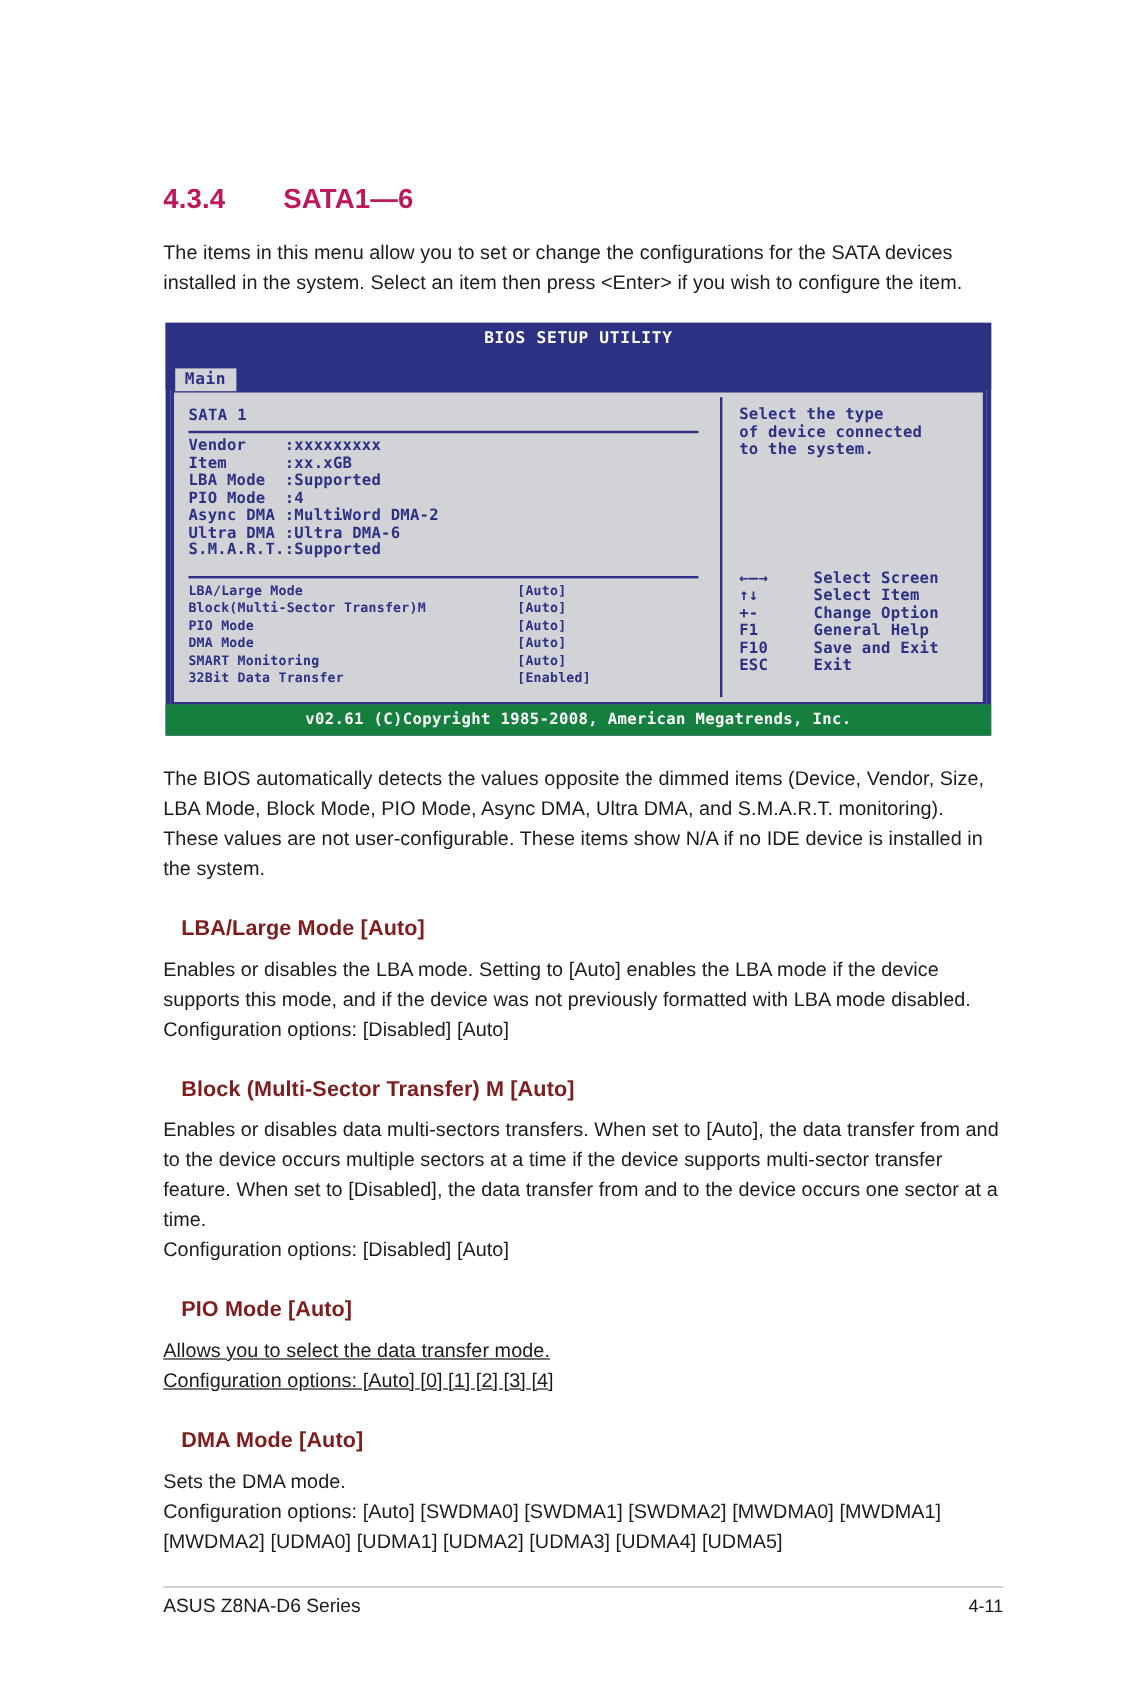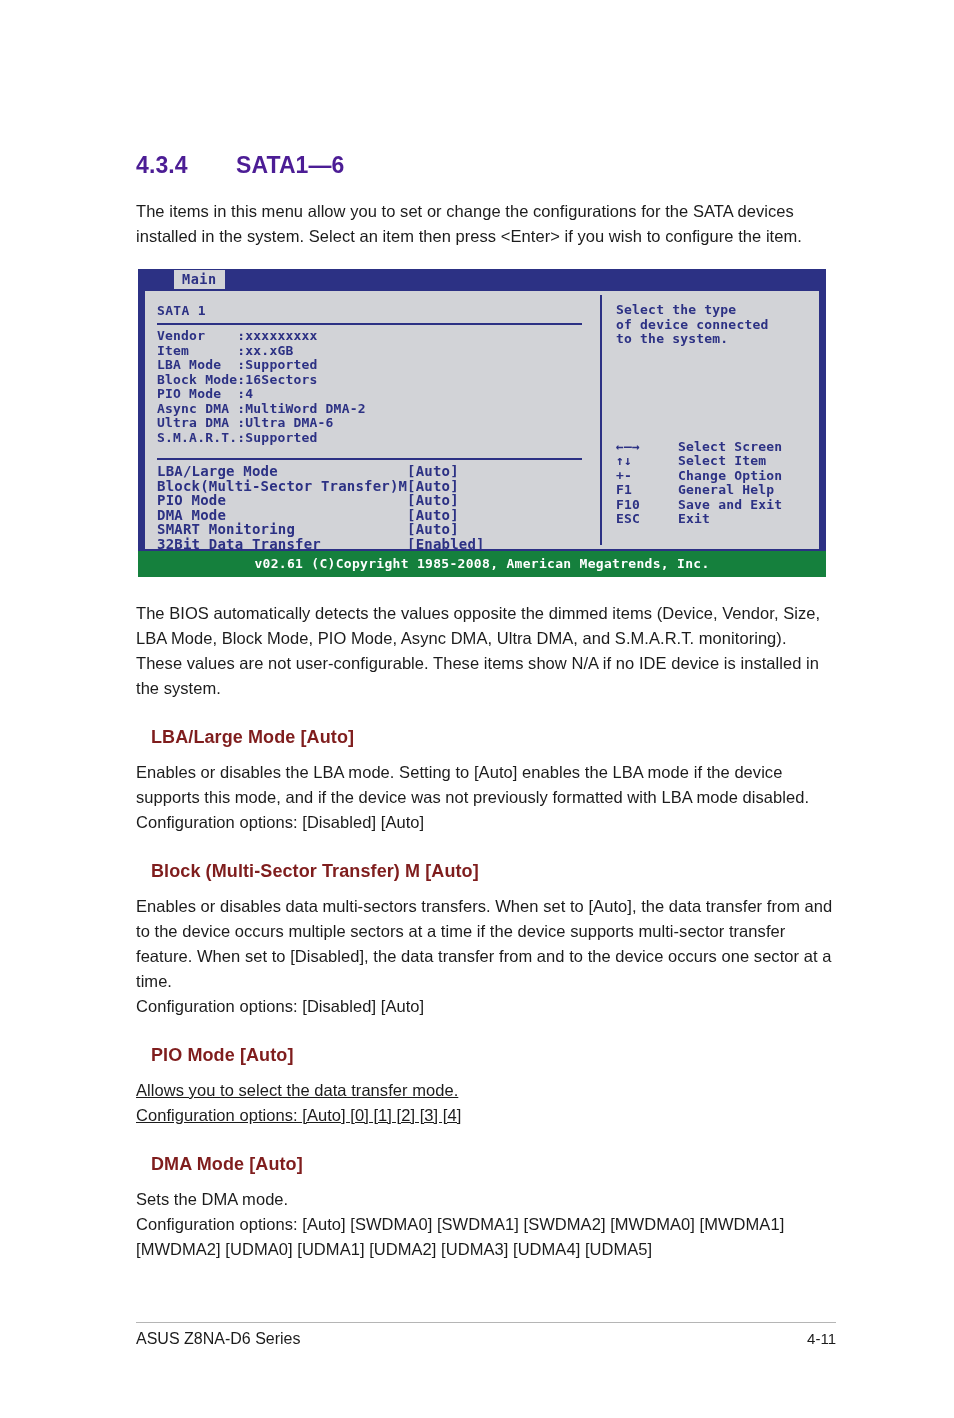--- a/index.html
+++ b/index.html
@@ -30,21 +30,21 @@
     width: 700px;
   }
 
   
   .sec-head {
     display: flex;
     align-items: baseline;
     font-size: 23px;
     font-weight: bold;
     letter-spacing: 0.1px;
-    color: #4c1d95;
+    color: #be185d;
     margin: 0 0 20px 0;
   }
   .sec-num { width: 100px; flex: 0 0 100px; }
   .sec-title { }
 
   
   p.body {
     font-size: 16.5px;
     line-height: 25px;
     margin: 0 0 20px 0;
@@ -80,21 +80,21 @@
     text-align: center;
     color: #ffffff;
     font-size: 13.5px;
     font-weight: bold;
     letter-spacing: 0.6px;
   }
   .bios-tabs {
     position: relative;
     height: 20px;
     background: #2c3184;
-    padding-left: 36px;
+    padding-left: 8px;
   }
   .bios-tab {
     display: inline-block;
     background: #d2d3d7;
     color: #2c3184;
     font-size: 13.5px;
     font-weight: bold;
     padding: 1px 8px 2px 8px;
     letter-spacing: 0.5px;
   }
@@ -146,25 +146,26 @@
     height: 2px;
     background: #2c3184;
     margin: 2px 0 4px 0;
     width: 425px;
   }
   .bios-gap { height: 11px; }
 
   .bios-setting {
     display: flex;
     color: #2c3184;
-    font-size: 14px;
+    font-size: 11px;
     font-weight: bold;
     line-height: 14.5px;
     letter-spacing: 0.2px;
     white-space: pre;
+    gap: 24px;
   }
   .bios-setting .label { width: 250px; flex: 0 0 250px; }
   .bios-setting .value { }
 
   .help-line {
     color: #2c3184;
     font-size: 13px;
     font-weight: bold;
     line-height: 14.5px;
     letter-spacing: 0.2px;
@@ -225,36 +226,38 @@
 
     <div class="sec-head">
       <span class="sec-num">4.3.4</span>
       <span class="sec-title">SATA1—6</span>
     </div>
 
     <p class="body">The items in this menu allow you to set or change the configurations for the SATA devices installed in the system. Select an item then press &lt;Enter&gt; if you wish to configure the item.</p>
 
     <div class="bios">
 
+      <div class="bios-header">
+        <div class="bios-title">BIOS SETUP UTILITY</div>
+      </div>
 
       <div class="bios-tabs">
         <span class="bios-tab">Main</span>
       </div>
 
       <div class="bios-body">
 
         <div class="bios-left">
           <div class="bios-sata-title">SATA 1</div>
           <div class="bios-rule"></div>
 
           <div>
             <div class="bios-line"><span>Vendor    </span><span>:xxxxxxxxx</span></div>
             <div class="bios-line"><span>Item      </span><span>:xx.xGB</span></div>
             <div class="bios-line"><span>LBA Mode  </span><span>:Supported</span></div>
-            <div class="bios-line"><span>Block Mode</span><span>:16Sectors</span></div>
             <div class="bios-line"><span>PIO Mode  </span><span>:4</span></div>
             <div class="bios-line"><span>Async DMA </span><span>:MultiWord DMA-2</span></div>
             <div class="bios-line"><span>Ultra DMA </span><span>:Ultra DMA-6</span></div>
             <div class="bios-line"><span>S.M.A.R.T.</span><span>:Supported</span></div>
           </div>
 
           <div class="bios-gap"></div>
           <div class="bios-rule"></div>
 
           <div>

